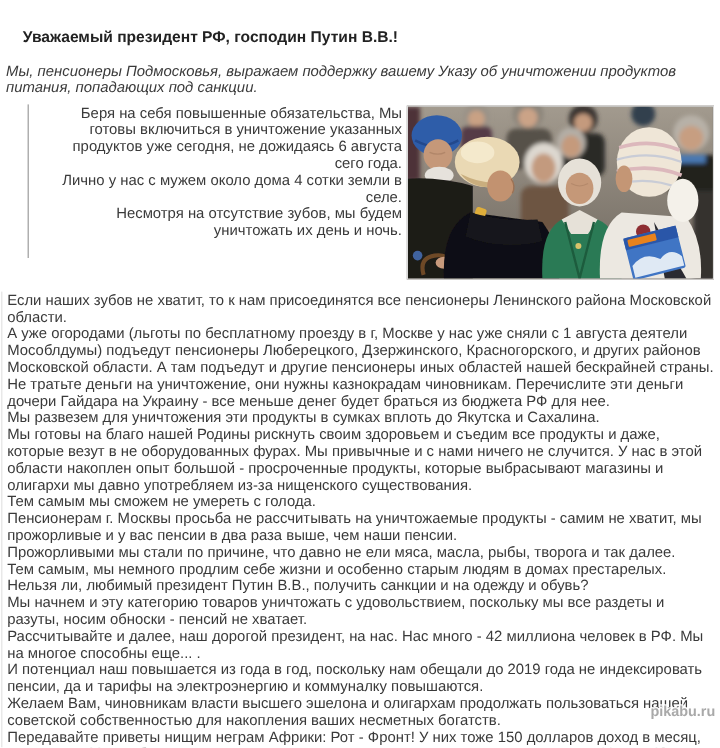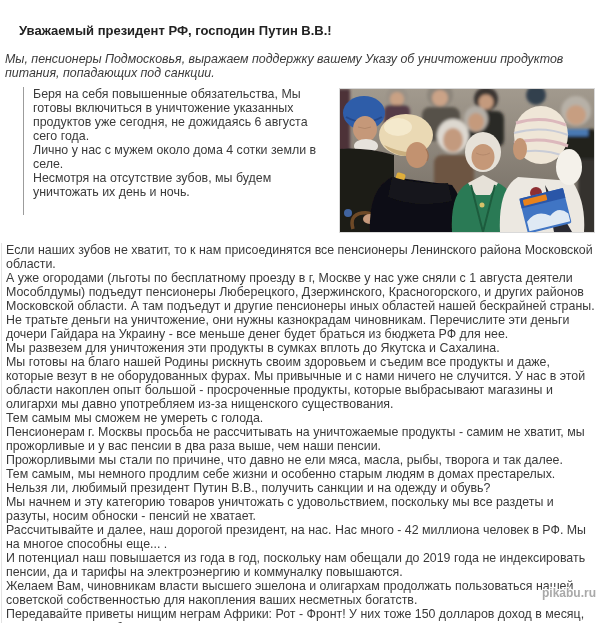--- a/index.html
+++ b/index.html
@@ -22,20 +22,21 @@
   .intro{
     margin:11px 6px 0 5px;
     font-size:12.4px;
     line-height:14px;
     font-style:italic;
   }
   .quote-section{
     position:relative;
     margin-top:7px;
     height:156px;
+    text-align:right;
   }
   .quote{
     margin-left:23px;
     border-left:1px solid var(--quote-border,#9c9c9c);
     padding-left:9px;
     width:302px;
     min-height:128px;
     font-size:12.4px;
     line-height:14px;
   }

